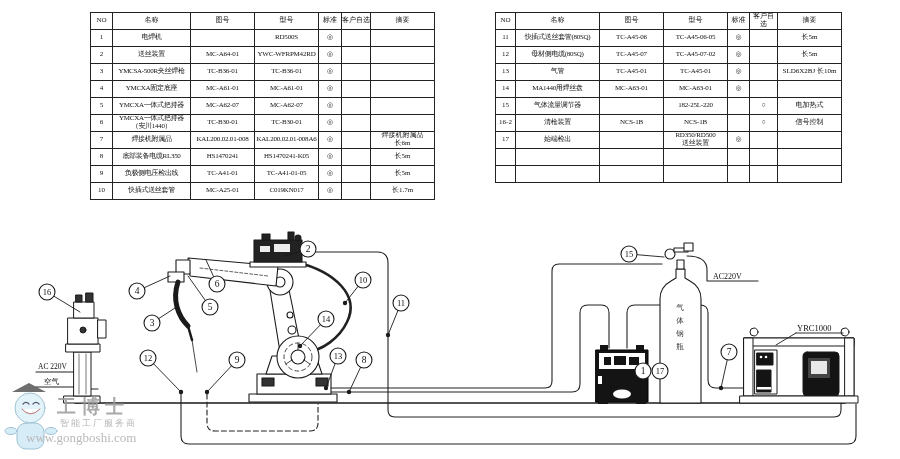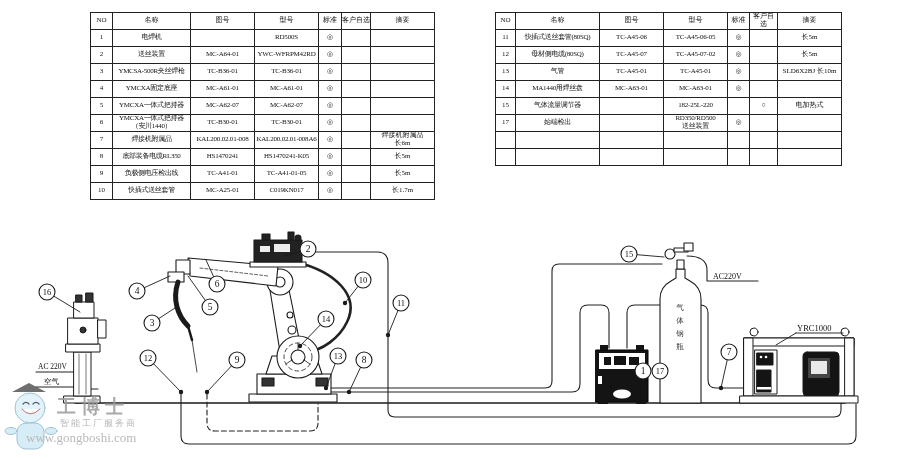--- a/index.html
+++ b/index.html
@@ -221,20 +221,29 @@
             <td class="c-no">15</td>
             <td class="c-name">气体流量调节器</td>
             <td class="c-draw"></td>
             <td class="c-model">182-25L-220</td>
             <td class="c-mark"></td>
             <td class="c-mark">○</td>
             <td class="c-note">电加热式</td>
           </tr>
 
 
+          <tr>
+            <td class="c-no">16-2</td>
+            <td class="c-name">清枪装置</td>
+            <td class="c-draw">NCS-1B</td>
+            <td class="c-model">NCS-1B</td>
+            <td class="c-mark"></td>
+            <td class="c-mark">○</td>
+            <td class="c-note">信号控制</td>
+          </tr>
 
           <tr>
             <td class="c-no">17</td>
             <td class="c-name">始端检出</td>
             <td class="c-draw"></td>
             <td class="c-model">RD350/RD500
 送丝装置</td>
             <td class="c-mark">◎</td>
             <td class="c-mark"></td>
             <td class="c-note"></td>

